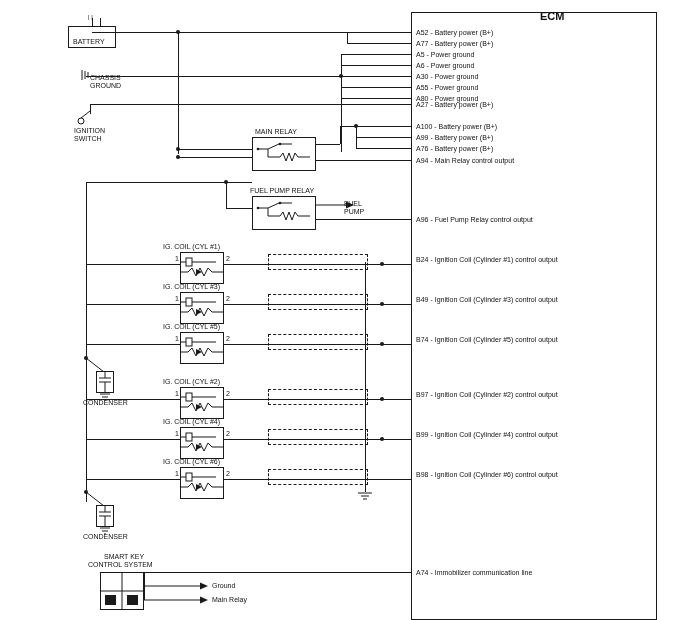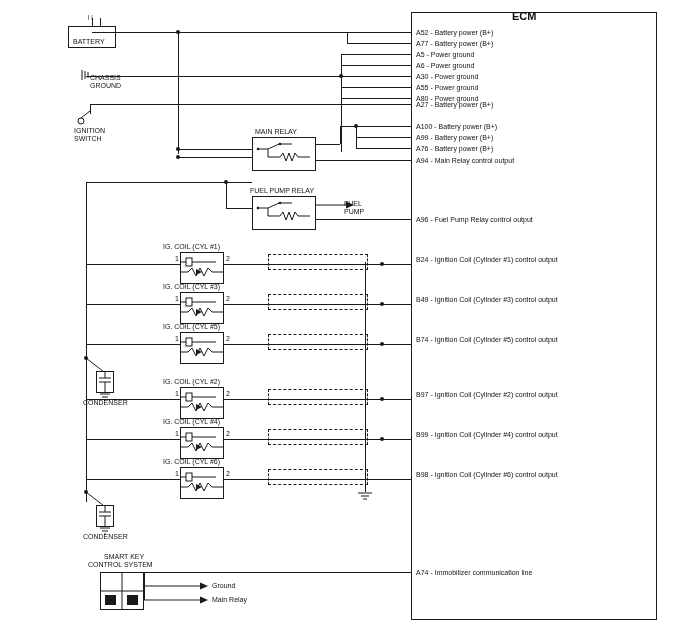--- a/index.html
+++ b/index.html
@@ -18,21 +18,21 @@
   .coilblk{position:absolute;border:1px solid #1a1a1a;box-sizing:border-box;background:#fff;}
   .relay{position:absolute;border:1px solid #1a1a1a;box-sizing:border-box;background:#fff;}
   .cond{position:absolute;border:1px solid #1a1a1a;box-sizing:border-box;background:#fff;}
 </style>
 </head>
 <body>
 
 <div id="root">
 
   <div class="box" style="left:411px;top:12px;width:246px;height:608px;"></div>
-  <div class="ecm-title" style="left:512px;top:10px;">ECM</div>
+  <div class="ecm-title" style="left:540px;top:10px;">ECM</div>
 
   <div class="box" style="left:68px;top:26px;width:48px;height:22px;"></div>
   <div class="lbl" style="left:73px;top:38px;">BATTERY</div>
 
   <div class="ln v" style="left:92px;top:18px;height:8px;"></div>
   <div class="ln v" style="left:100px;top:18px;height:8px;"></div>
   <div class="lbl" style="left:88px;top:14px;font-size:6px;">| |</div>
 
   <div class="ln h" style="left:92px;top:32px;width:255px;"></div>
   <div class="ln v" style="left:347px;top:32px;height:11px;"></div>

